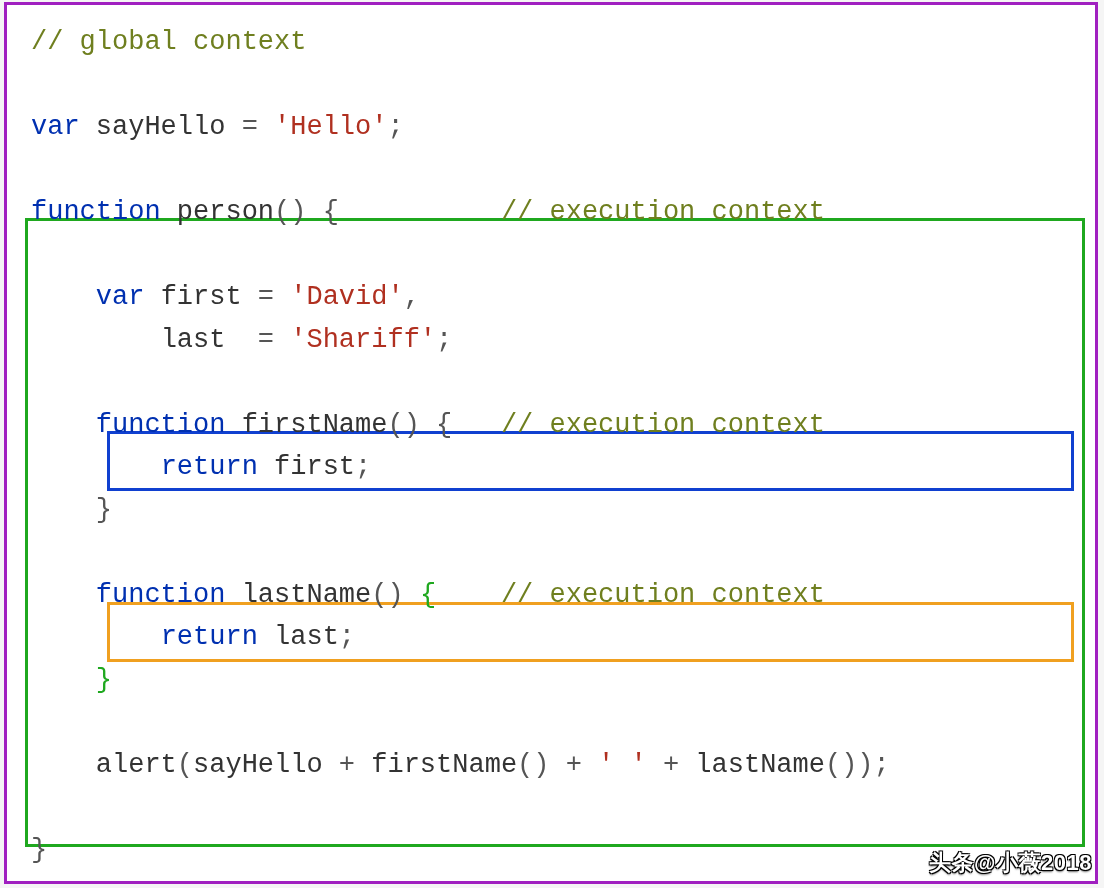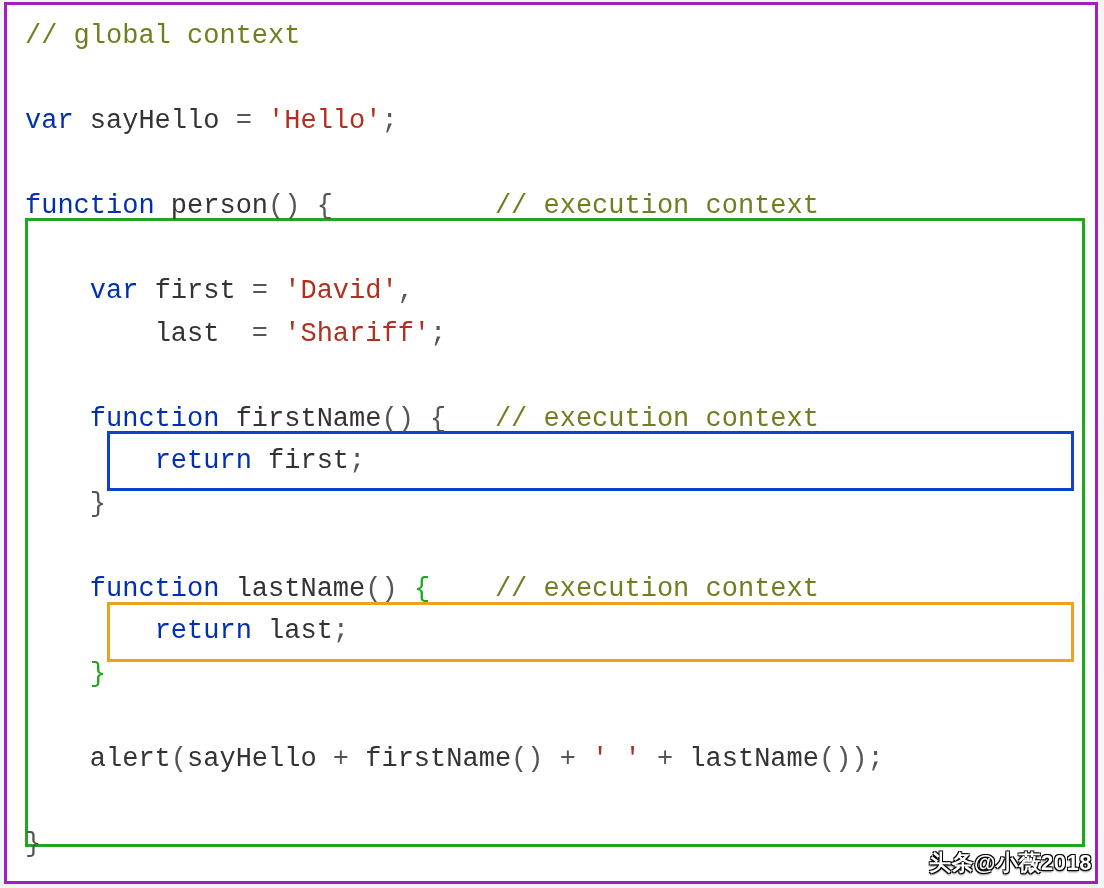--- a/index.html
+++ b/index.html
@@ -33,21 +33,21 @@
   }
   .orange-box {
     position: absolute;
     border: 3px solid #f0a020;
     box-sizing: border-box;
   }
   pre.code {
     position: absolute;
     left: 16px;
     top: 8px;
-    margin: 2px;
+    margin: 8px;
     font-family: Consolas, "Courier New", monospace;
     font-size: 27px;
     line-height: 42.5px;
     white-space: pre;
     color: #333;
   }
   .c-comment   { color: #6f7f1f; }  
   .c-keyword   { color: #0030b0; }  
   .c-ident     { color: #333333; }  
   .c-punct     { color: #555555; }  

